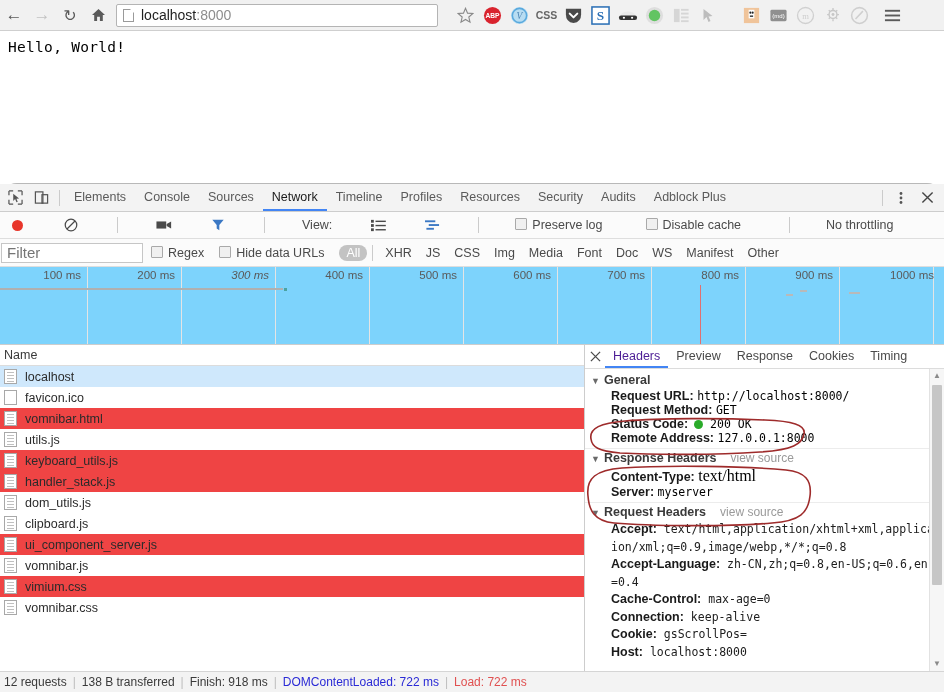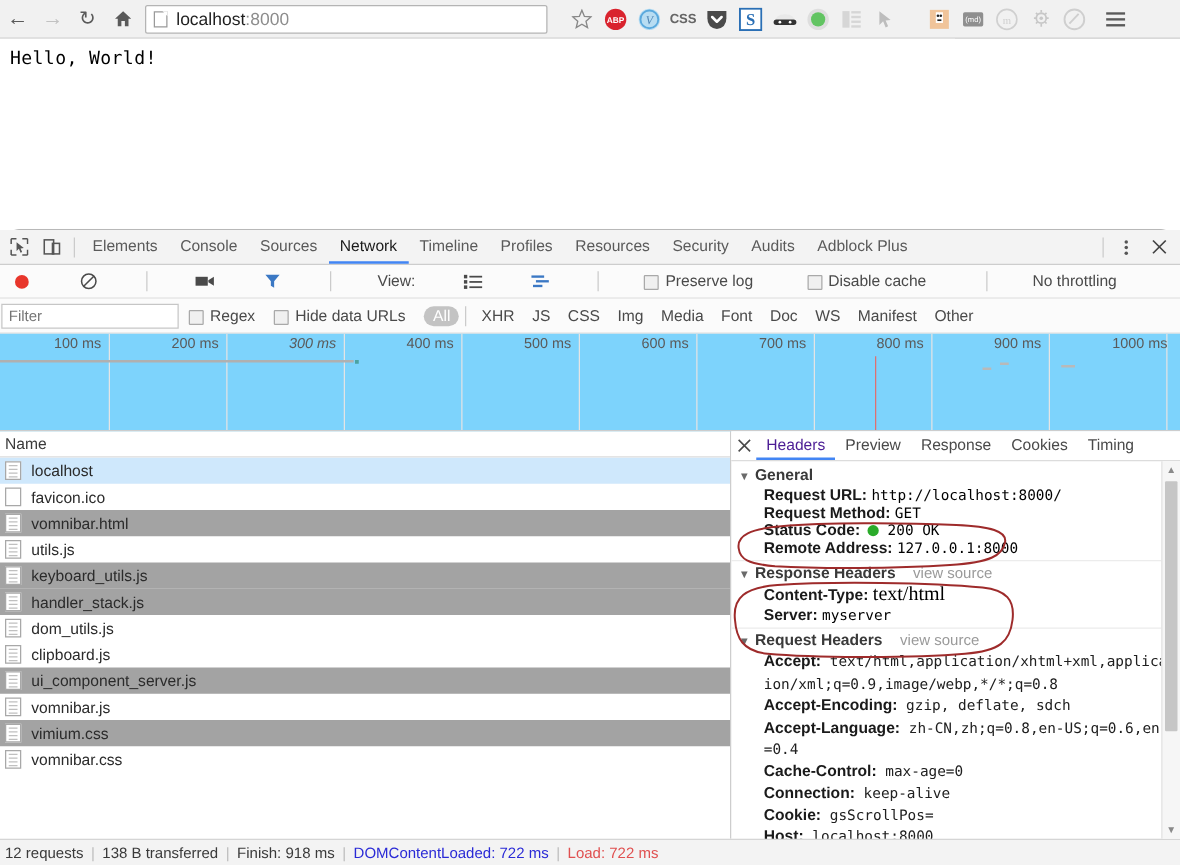--- a/index.html
+++ b/index.html
@@ -86,29 +86,29 @@
     display: flex; align-items: center; flex: 0 0 auto; padding-left: 4px; gap: 28px;
   }
   #rec-dot {
     width: 11px; height: 11px; border-radius: 50%; background: #e8362b;
   }
   .cb-label { font-size: 12.5px; color: #4a4a4a; margin-right: 5px; white-space: nowrap; }
   .checkbox {
     width: 12px; height: 12px; border: 1px solid #a9a9a9; background: #f0f0f0;
     border-radius: 1px; flex: 0 0 auto; margin-right: 5px;
   }
-  .cb-item { display: flex; align-items: flex-end; margin-right: 10px; flex: 0 0 auto; }
+  .cb-item { display: flex; align-items: flex-start; margin-right: 10px; flex: 0 0 auto; }
 
   #dt-filterbar {
     height: 28px; background: #fbfbfb; border-bottom: 1px solid #dedede;
     display: flex; align-items: center; flex: 0 0 auto;
   }
   #filter-input {
     width: 142px; height: 20px; border: 1px solid #c6c6c6; background: #fff;
-    font-size: 12px; color: #9a9a9a; padding: 0 5px; margin-left: 1px;
+    font-size: 15px; color: #9a9a9a; padding: 0 5px; margin-left: 1px;
     font-family: "Liberation Sans", sans-serif; border-radius: 0;
   }
   .ftype {
     font-size: 12.5px; color: #4a4a4a; padding: 1px 7px; flex: 0 0 auto;
     white-space: nowrap; border-radius: 9px;
   }
   .ftype.sel { background: #c3c3c3; color: #fff; }
 
   
   #dt-timeline {
@@ -140,21 +140,21 @@
   #list-head {
     height: 21px; flex: 0 0 auto; background: #fff; border-bottom: 1px solid #dcdcdc;
     font-size: 12.5px; color: #3a3a3a; display: flex; align-items: center;
     padding-left: 4px;
   }
   #req-list { flex: 1 1 auto; overflow: hidden; }
   .req-row {
     height: 21px; display: flex; align-items: center; padding-left: 4px;
     font-size: 12.5px; color: #2b2b2b;
   }
-  .req-row.alt { background: #a3a3a3; }
+  .req-row.alt { background: #ef4444; }
   .req-row.sel { background: #cfe8fc; }
   .req-ficon {
     width: 13px; height: 15px; border: 1px solid #a8a8a8; background: #fff;
     flex: 0 0 auto; margin-right: 8px; position: relative; overflow: hidden;
   }
   .req-ficon.doc:before {
     content: ""; position: absolute; left: 2px; top: 2px; right: 2px; height: 1px;
     background: #c0c0c0; box-shadow: 0 3px 0 #c0c0c0, 0 6px 0 #c0c0c0, 0 9px 0 #c0c0c0;
   }
 
@@ -627,21 +627,20 @@
           <span style="font-family:'DejaVu Sans Mono','Liberation Mono',monospace;font-size:11.5px;">myserver</span>
         </div>
 
         <div class="sec-title" style="margin-top:3px;">
           <span class="tri">▼</span>
           <span>Request Headers</span>
           <span class="viewsrc">view source</span>
         </div>
         <div class="hdr-line"><span class="hk">Accept:</span> <span>text/html,application/xhtml+xml,applicat
 ion/xml;q=0.9,image/webp,*/*;q=0.8</span></div>
-        <div class="hdr-line"><span class="hk">Accept-Encoding:</span> <span>gzip, deflate, sdch</span></div>
         <div class="hdr-line"><span class="hk">Accept-Language:</span> <span>zh-CN,zh;q=0.8,en-US;q=0.6,en;q
 =0.4</span></div>
         <div class="hdr-line"><span class="hk">Cache-Control:</span> <span>max-age=0</span></div>
         <div class="hdr-line"><span class="hk">Connection:</span> <span>keep-alive</span></div>
         <div class="hdr-line"><span class="hk">Cookie:</span> <span>gsScrollPos=</span></div>
         <div class="hdr-line"><span class="hk">Host:</span> <span>localhost:8000</span></div>
       </div>
 
       <div id="hdr-scroll">
         <div class="arrow" style="top:0;">▲</div>

